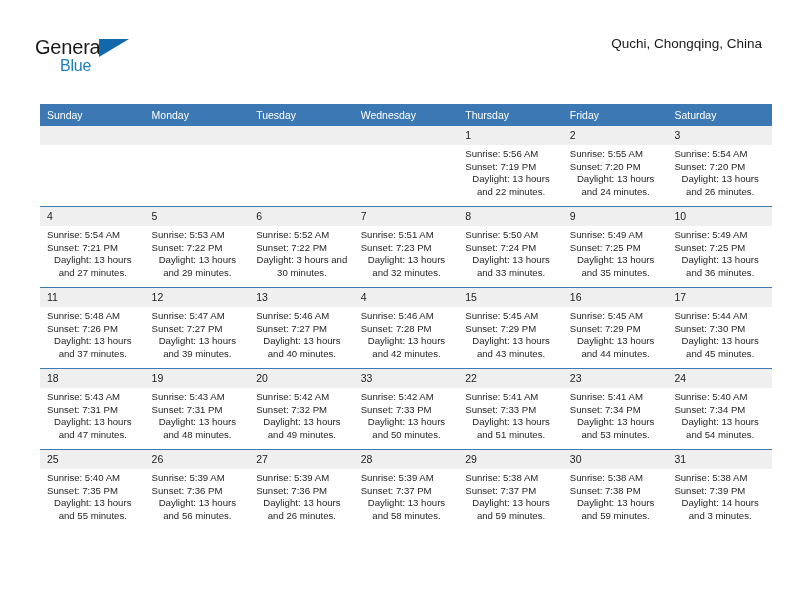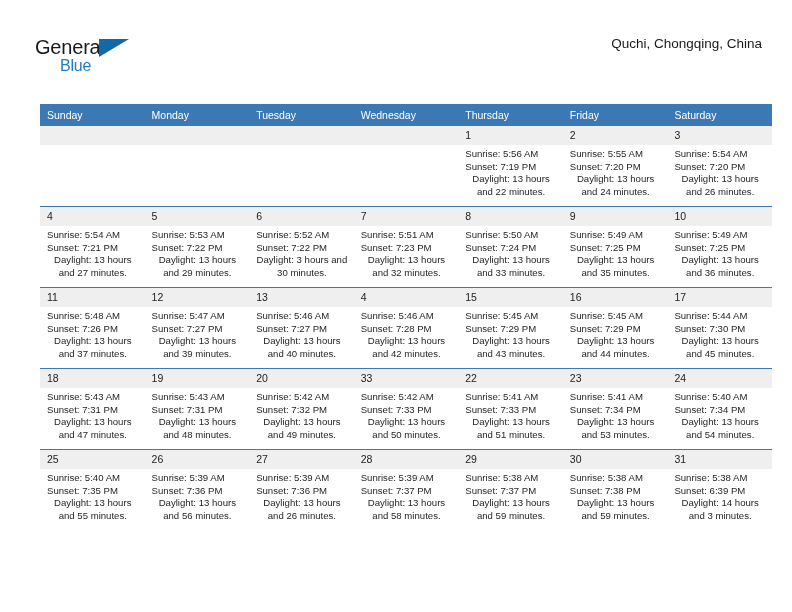--- a/index.html
+++ b/index.html
@@ -438,21 +438,21 @@
             <div class="details">
               <div>Sunrise: 5:38 AM</div>
               <div>Sunset: 7:38 PM</div>
               <div class="wrap">Daylight: 13 hours and 59 minutes.</div>
             </div>
           </td>
           <td>
             <div class="daynum">31</div>
             <div class="details">
               <div>Sunrise: 5:38 AM</div>
-              <div>Sunset: 6:39 PM</div>
+              <div>Sunset: 7:39 PM</div>
               <div class="wrap">Daylight: 14 hours and 3 minutes.</div>
             </div>
           </td>
         </tr>
       </tbody>
   </table>
 
 </div>
 
 </body></html>

